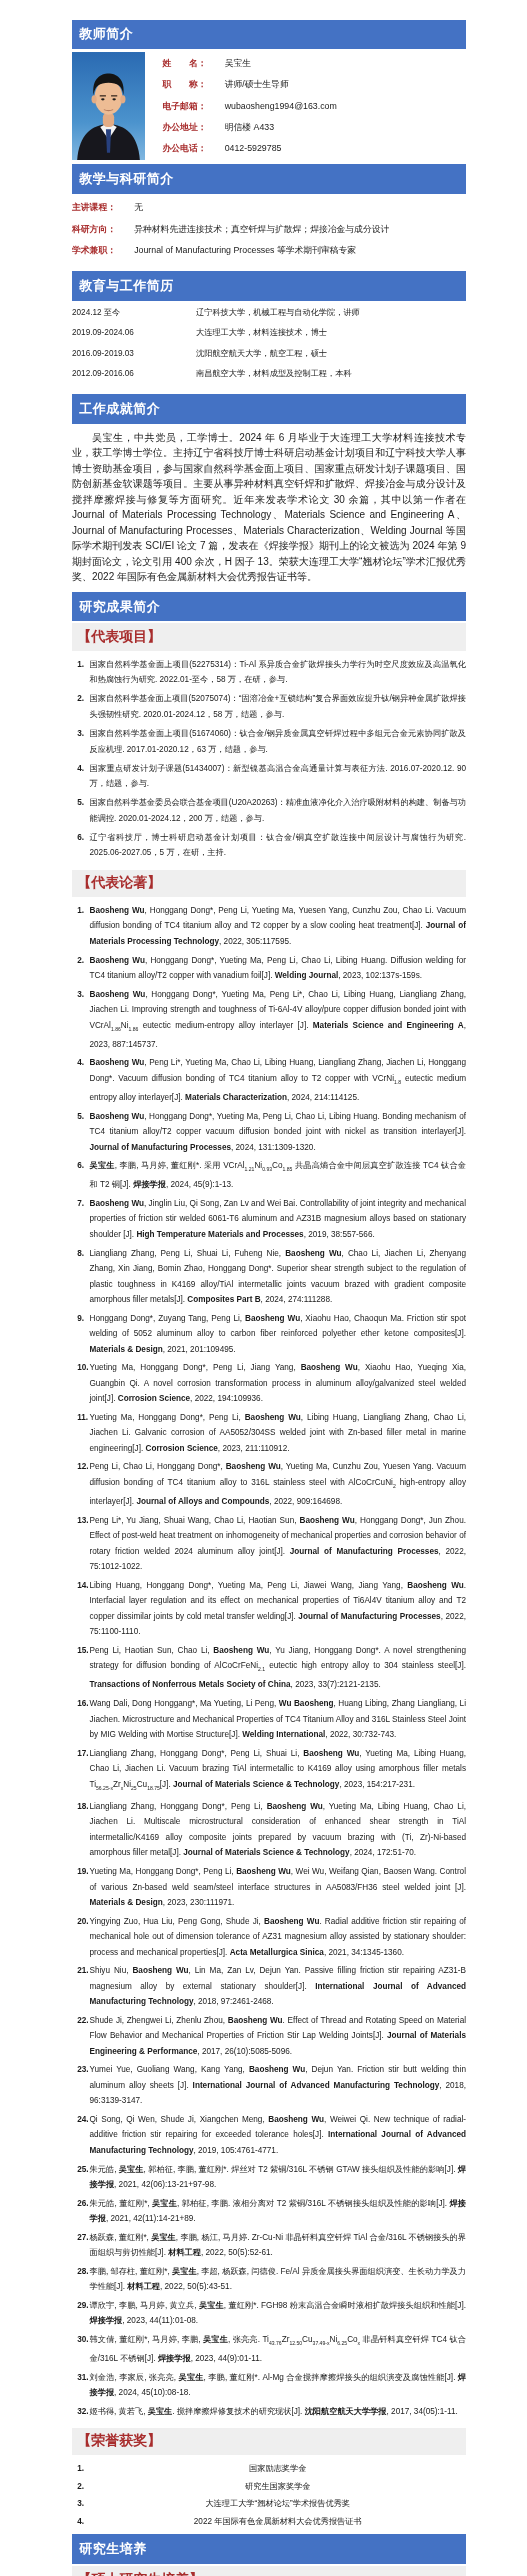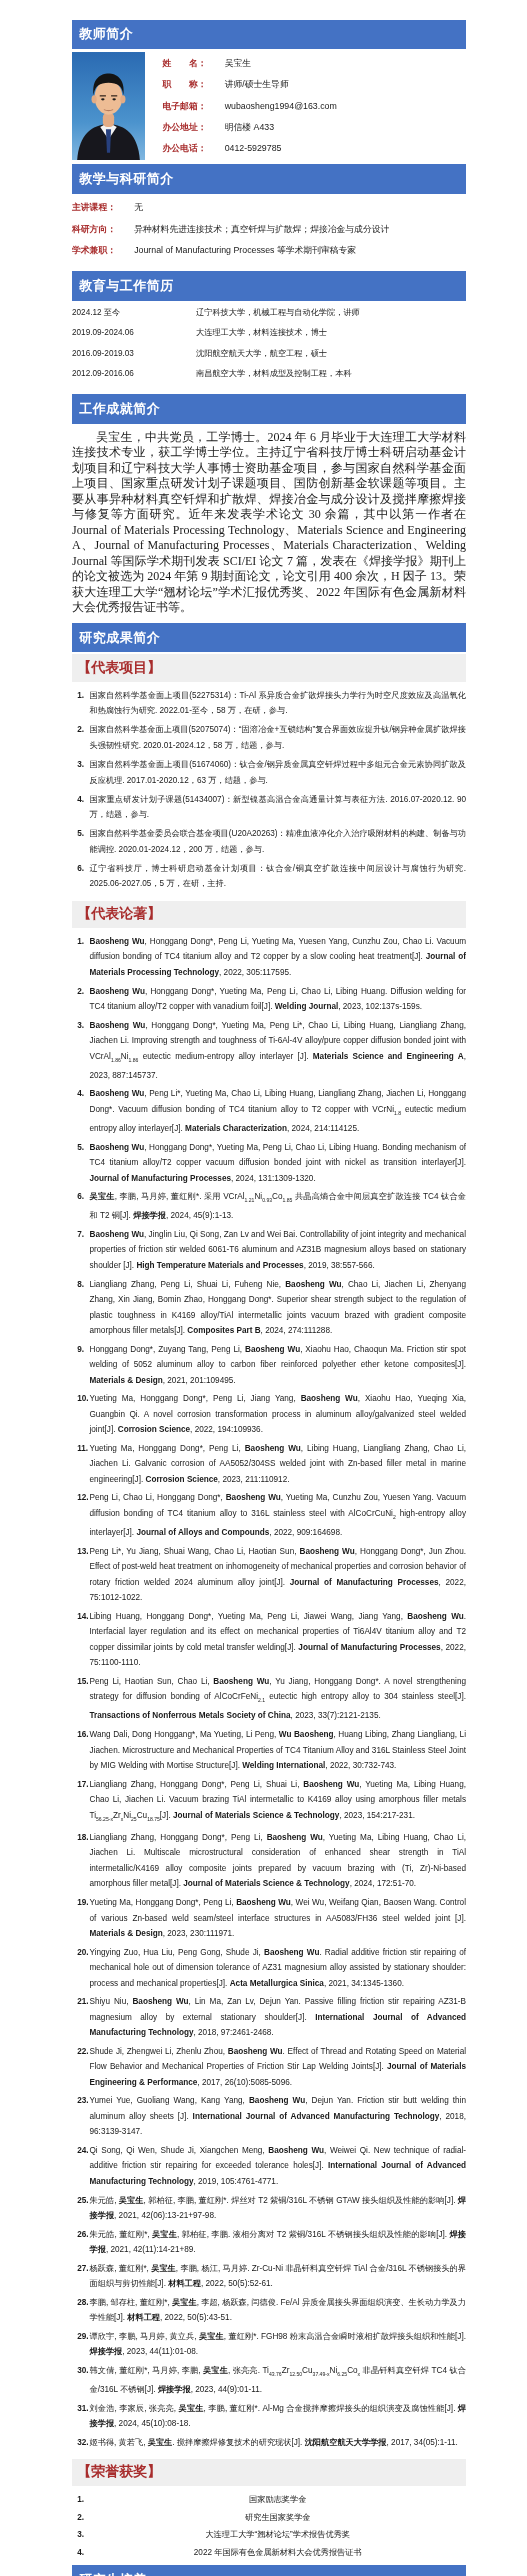--- a/index.html
+++ b/index.html
@@ -36,22 +36,22 @@
 
   .kv-rows{padding:7.2px 0 5.2px 0;}
   .kv-rows .frow{margin-bottom:9.3px;}
 
   .edu-rows{padding:6.2px 0 5.2px 0;font-size:8.2px;}
   .erow{display:flex;margin-bottom:8.2px;line-height:12.4px;gap:28px;}
   .eperiod{min-width:96px;}
   .edetail{flex:1;}
 
   .para{
-    font-size:12px;line-height:15.5px;text-align:justify;
-    margin:6.2px 0 7.2px 0;text-indent:2em;font-family:Liberation Serif, serif;
+    font-size:10px;line-height:15.5px;text-align:justify;
+    margin:6.2px 0 7.2px 0;text-indent:2em;
   }
   .para.noindent{text-indent:0;margin-top:5.2px;}
 
   .subhdr{
     background:var(--graybar);
     color:var(--red);
     font-weight:700;
     font-size:14px;
     padding:4.6px 5.2px;
     margin:2.1px 0 3.1px 0;

